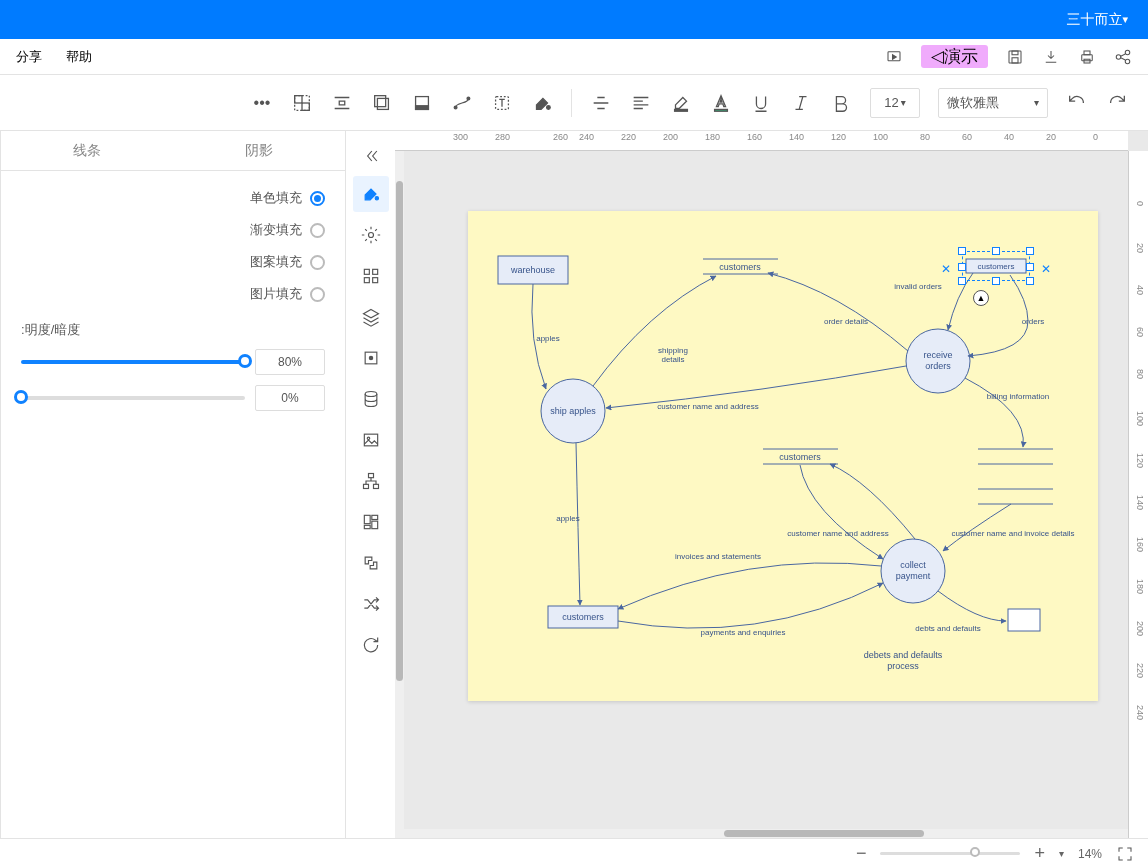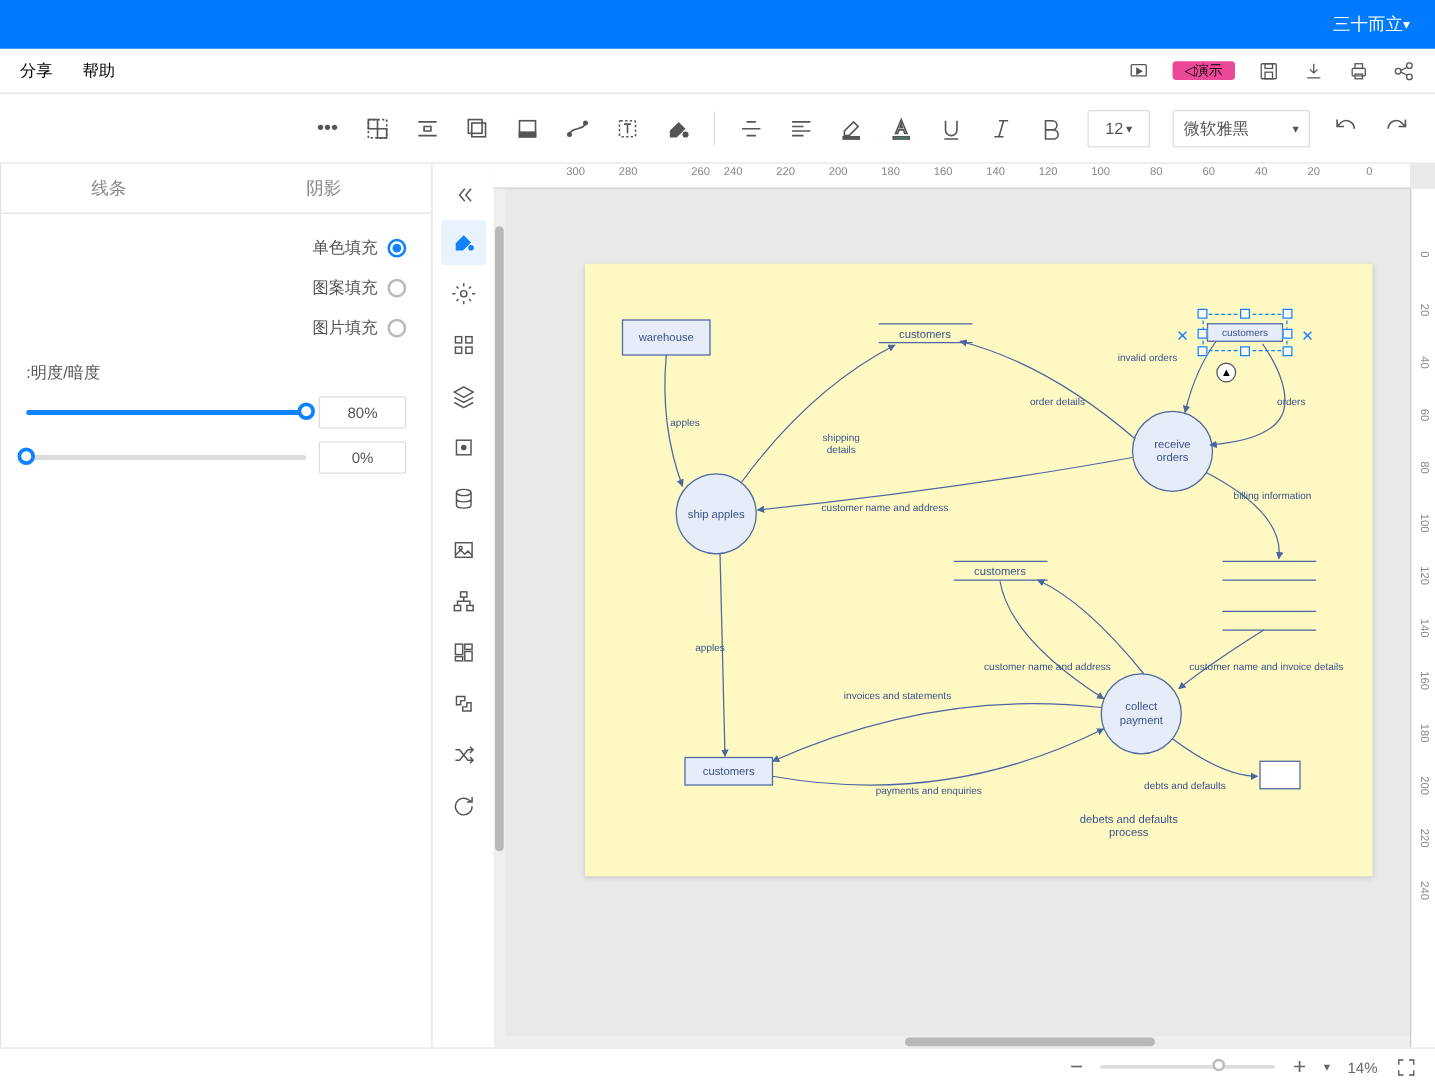--- a/index.html
+++ b/index.html
@@ -9,21 +9,21 @@
 .titlebar { height: 39px; background: #007bff; display: flex; align-items: center; padding: 0 12px; color: #fff; }
 .titlebar .title { font-size: 14px; }
 .titlebar .arrow { margin-right: 8px; font-size: 11px; }
 
 
 .tb1 { height: 36px; border-bottom: 1px solid #e3e3e3; display: flex; align-items: center; padding: 0 16px; }
 .tb1-left { display: flex; gap: 18px; align-items: center; }
 .tb1-right { margin-right: auto; display: flex; gap: 24px; align-items: center; font-size: 13px; }
 .icon { width: 18px; height: 18px; display: inline-flex; align-items: center; justify-content: center; color: #555; }
 .icon svg { width: 18px; height: 18px; stroke: #555; fill: none; stroke-width: 1.4; }
-.demo-btn { display: flex; align-items: center; gap: 4px; background: #ec4899; padding: 0 10px; border-radius: 3px; font-size: 11px; }
+.demo-btn { display: flex; align-items: center; gap: 4px; background: #f0abfc; padding: 0 10px; border-radius: 3px; font-size: 17px; }
 
 
 .tb2 { height: 56px; border-bottom: 1px solid #e3e3e3; display: flex; align-items: center; padding: 0 20px; gap: 18px; }
 .tb2 .sep { width: 1px; height: 28px; background: #e3e3e3; }
 .font-select { height: 30px; min-width: 110px; border: 1px solid #ddd; border-radius: 2px; font-size: 13px; display: flex; align-items: center; padding: 0 8px; color: #555; }
 .size-select { height: 30px; width: 50px; border: 1px solid #ddd; border-radius: 2px; font-size: 13px; display: flex; align-items: center; justify-content: center; color: #555; }
 .tb2 .icon { width: 22px; height: 22px; cursor: pointer; }
 .tb2 .icon svg { width: 22px; height: 22px; }
 
 
@@ -479,20 +479,24 @@
       <div class="proptab">阴影</div>
       <div class="proptab">线条</div>
     </div>
     <div class="propbody">
       <div class="radio-row">
           <span class="radio checked"></span>
           <label>单色填充</label>
         </div>
       <div class="radio-row">
           <span class="radio"></span>
+          <label>渐变填充</label>
+        </div>
+      <div class="radio-row">
+          <span class="radio"></span>
           <label>图案填充</label>
         </div>
       <div class="radio-row">
           <span class="radio"></span>
           <label>图片填充</label>
         </div>
 
 
       <div class="prop-label-row" style="justify-content:flex-end;">
         <span>明度/暗度:</span>

